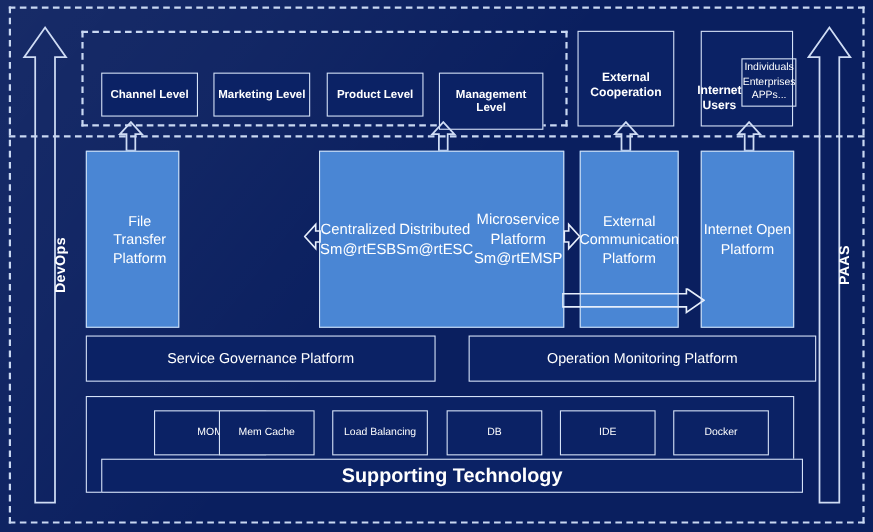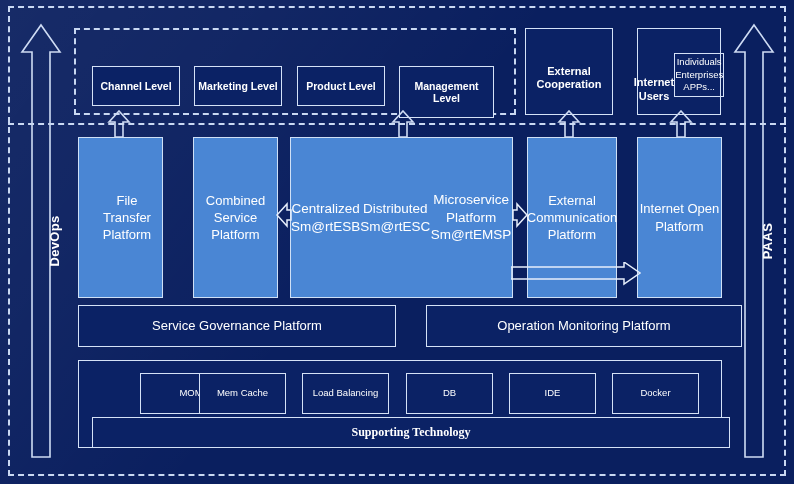--- a/index.html
+++ b/index.html
@@ -79,21 +79,21 @@
   }
 
   
   .t-level   { font-size: 10.5px; font-weight: bold; }
   .t-head    { font-size: 11px;  font-weight: bold; margin-top: 32px; }
   .t-sub     { font-size: 9.5px; }
   .t-plat    { font-size: 13px; }
   .t-esb     { font-size: 13.5px; }
   .t-gov     { font-size: 13px; }
   .t-tech    { font-size: 9.5px; }
-  .t-support { font-size: 12px; font-weight: bold; font-family: Liberation Serif, serif; }
+  .t-support { font-size: 18px; font-weight: bold; }
 
   
   .uparrow svg { display: block; }
   
   .harrow svg { display: block; }
 
   
   .bracket svg { display: block; }
 </style>
 </head>
@@ -165,23 +165,20 @@
   <div class="abs uparrow" style="left:669px; top:110px; width:24px; height:28px;">
     <svg width="24" height="28" viewBox="0 0 24 28">
         <polygon points="12,1 22,12 16,12 16,27 8,27 8,12 2,12" fill="none" stroke="#cfdcf4" stroke-width="1.6"></polygon>
       </svg>
   </div>
 
   <div class="abs fbox t-plat" style="left:78px; top:137px; width:85px; height:161px;padding-left:13px;">
     <span><span style="white-space:pre-line;">File Transfer Platform</span></span>
   </div>
 
-  <div class="abs fbox t-plat" style="left:193px; top:137px; width:85px; height:161px;">
-    <span><span style="white-space:pre-line;">Combined Service Platform</span></span>
-  </div>
 
   <div class="abs fbox" style="left:290px; top:137px; width:223px; height:161px; flex-direction:row;">
     <span class="t-esb">Centralized Sm@rtESB</span>
     <span class="t-esb">Distributed Sm@rtESC</span>
     <span class="t-esb">Microservice Platform Sm@rtEMSP</span>
   </div>
 
   <div class="abs fbox t-plat" style="left:527px; top:137px; width:90px; height:161px;">
     <span><span style="white-space:pre-line;">External Communication Platform</span></span>
   </div>

